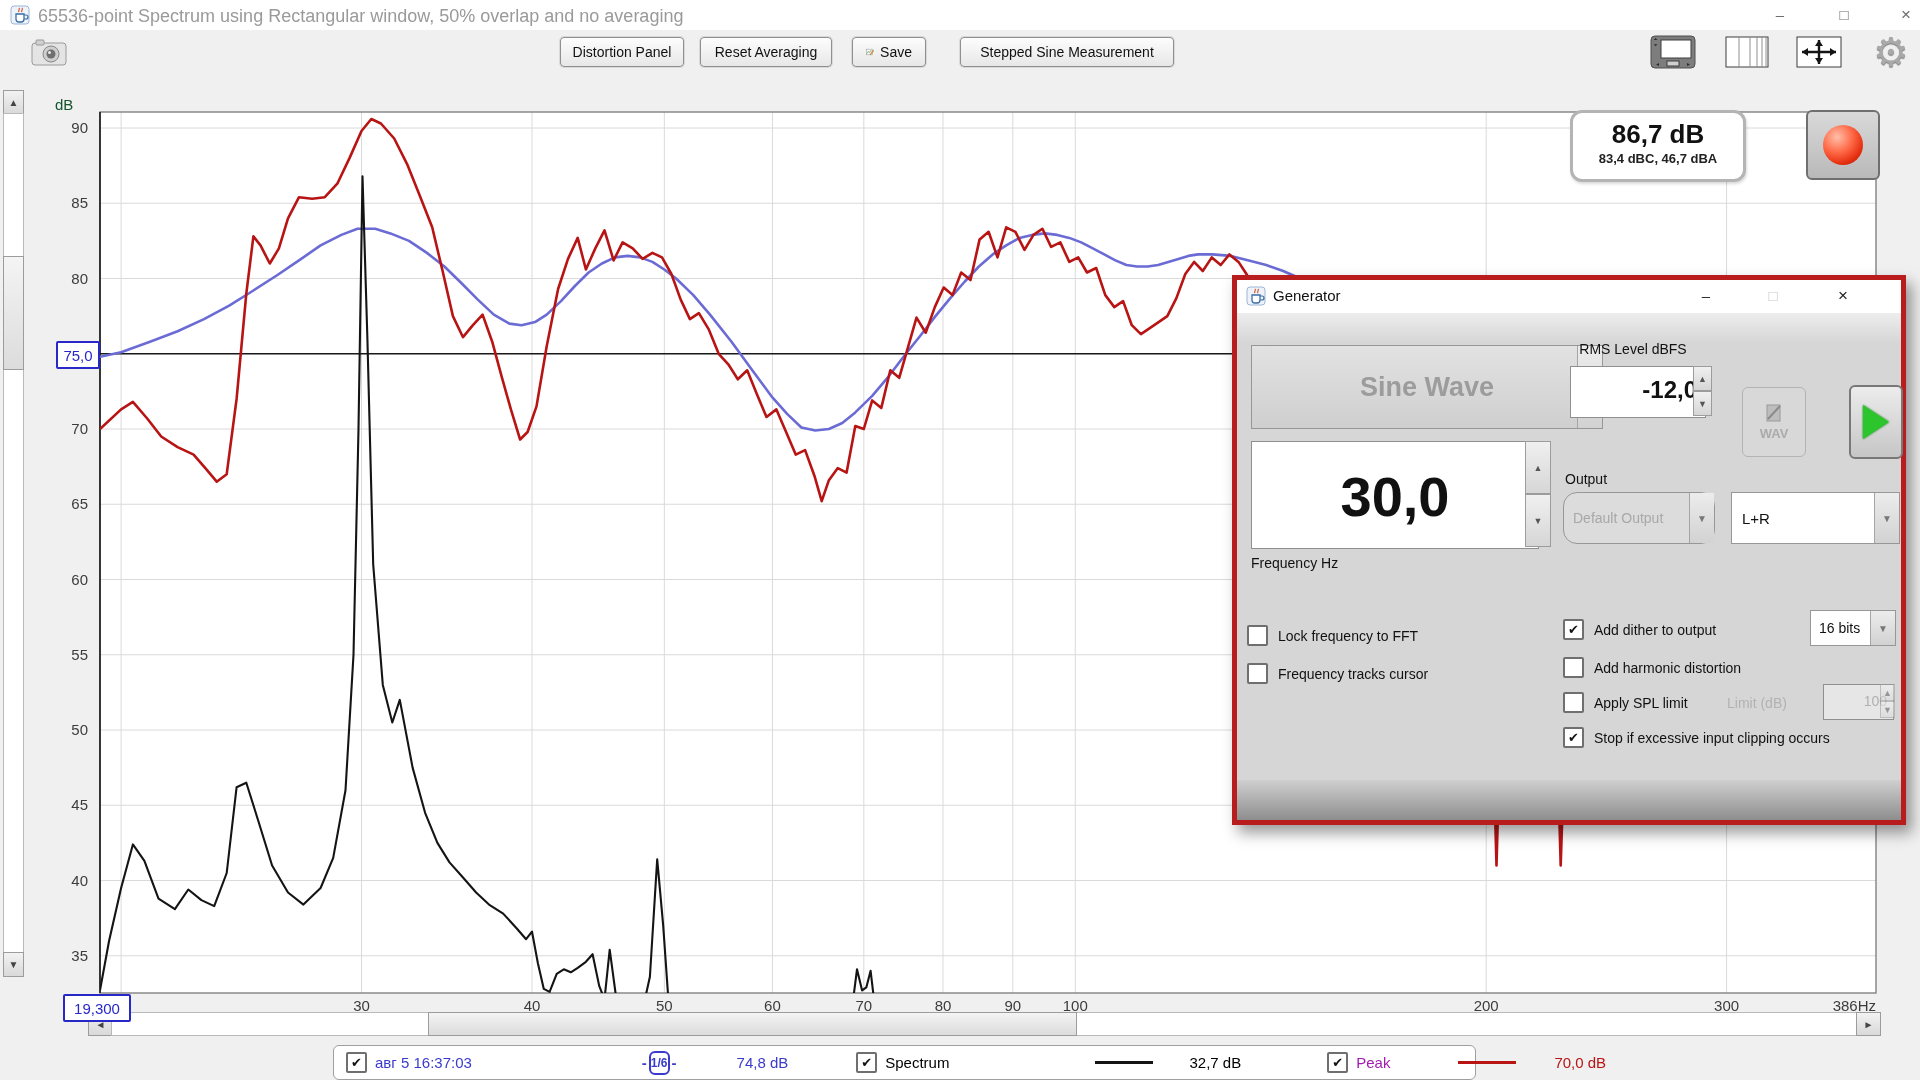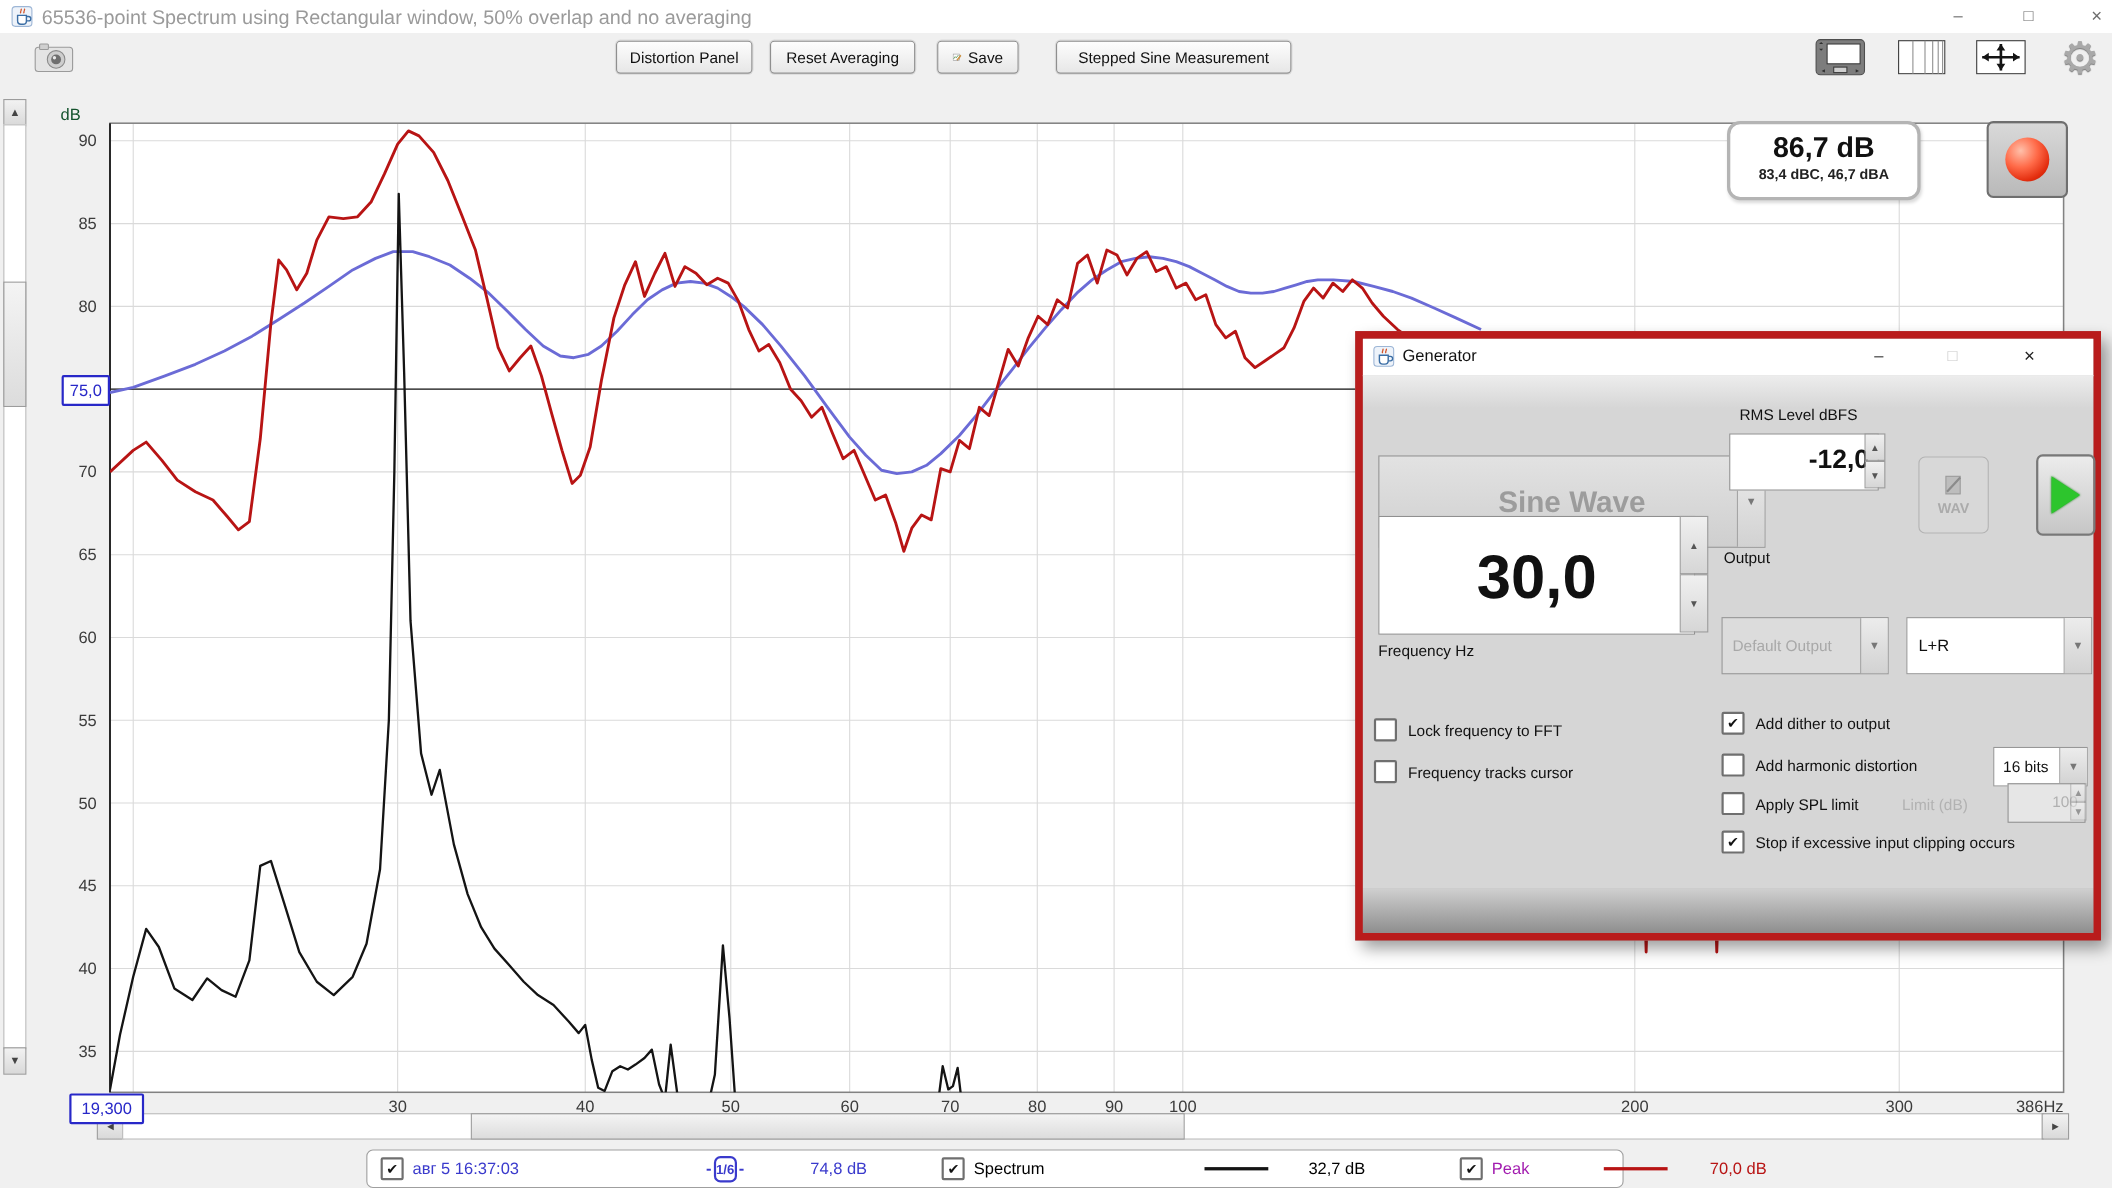--- a/index.html
+++ b/index.html
@@ -39,30 +39,30 @@
   .legend{position:absolute;left:333px;top:1045px;width:1141px;height:33px;background:#fff;border:1px solid #9f9f9f;
           border-radius:6px;display:flex;align-items:center;font-size:15px;z-index:2;}
   .cbx{width:17px;height:17px;border:2px solid #6f6f6f;border-radius:2px;background:#fff;display:inline-flex;
        align-items:center;justify-content:center;font-size:13px;color:#111;line-height:17px;flex:none;}
   .lg-label{margin-left:8px;white-space:nowrap;}
   .lg-line{height:3px;width:58px;flex:none;}
   .smooth-ic{display:inline-flex;align-items:center;justify-content:center;border:2px solid #3a3acc;border-radius:6px;
              color:#3a3acc;font-size:12px;font-weight:bold;width:30px;height:20px;margin:0 2px;}
   .dash{color:#3a3acc;font-weight:bold;}
   
-  .dialog{position:absolute;left:1232px;top:301px;width:664px;height:540px;z-index:10;border:7px solid #b91c1c;
-          background:#a3a3a3;box-shadow:6px 8px 14px rgba(0,0,0,.4);}
+  .dialog{position:absolute;left:1232px;top:275px;width:664px;height:540px;z-index:10;border:5px solid #b91c1c;
+          background:#f9a8d4;box-shadow:6px 8px 14px rgba(0,0,0,.4);}
   .dlg-title{position:absolute;left:0;top:0;width:100%;height:33px;background:#fff;border-bottom:1px solid #cfcfcf;}
   .dlg-title-text{position:absolute;left:36px;top:7px;font-size:15px;color:#111;}
   .dlg-body{position:absolute;left:0;top:33px;width:100%;height:467px;background:linear-gradient(#ededed,#d6d6d6 30px,#d6d6d6);}
   .dlg-bottom{position:absolute;left:0;top:500px;width:100%;height:40px;background:linear-gradient(#cfcfcf,#8e8e8e);}
-  .combo{position:absolute;background:#fff;border:1px solid #979797;display:flex;align-items:center;margin-top:41px;}
+  .combo{position:absolute;background:#fff;border:1px solid #979797;display:flex;align-items:center;}
   .combo .arr{position:absolute;right:0;top:0;bottom:0;width:24px;background:linear-gradient(#ececec,#d2d2d2);
               border-left:1px solid #a5a5a5;display:flex;align-items:center;justify-content:center;color:#777;font-size:10px;}
-  .combo.disabled{background:#dcdcdc;color:#a5a5a5;}
+  .combo.disabled{background:#dcdcdc;color:#a5a5a5;border-radius:14px;}
   .spinner{position:absolute;background:#fff;border:1px solid #8f8f8f;padding-left:12px;}
   .spin-arrows{position:absolute;display:flex;flex-direction:column;}
   .spin-arrows div{flex:1;background:linear-gradient(#f0f0f0,#d6d6d6);border:1px solid #9c9c9c;display:flex;
                    align-items:center;justify-content:center;font-size:9px;color:#555;}
   .dlg-label{position:absolute;font-size:14px;color:#111;white-space:nowrap;}
   .dlg-label.dim{color:#b2b2b2;}
   .chkrow{position:absolute;display:flex;align-items:center;font-size:14px;color:#111;}
   .chkrow .cbx{margin-right:10px;}
   .playbtn{position:absolute;left:612px;top:72px;width:50px;height:70px;border:2px solid #787878;border-radius:6px;
            background:linear-gradient(#ececec,#c6c6c6);display:flex;align-items:center;justify-content:center;}

